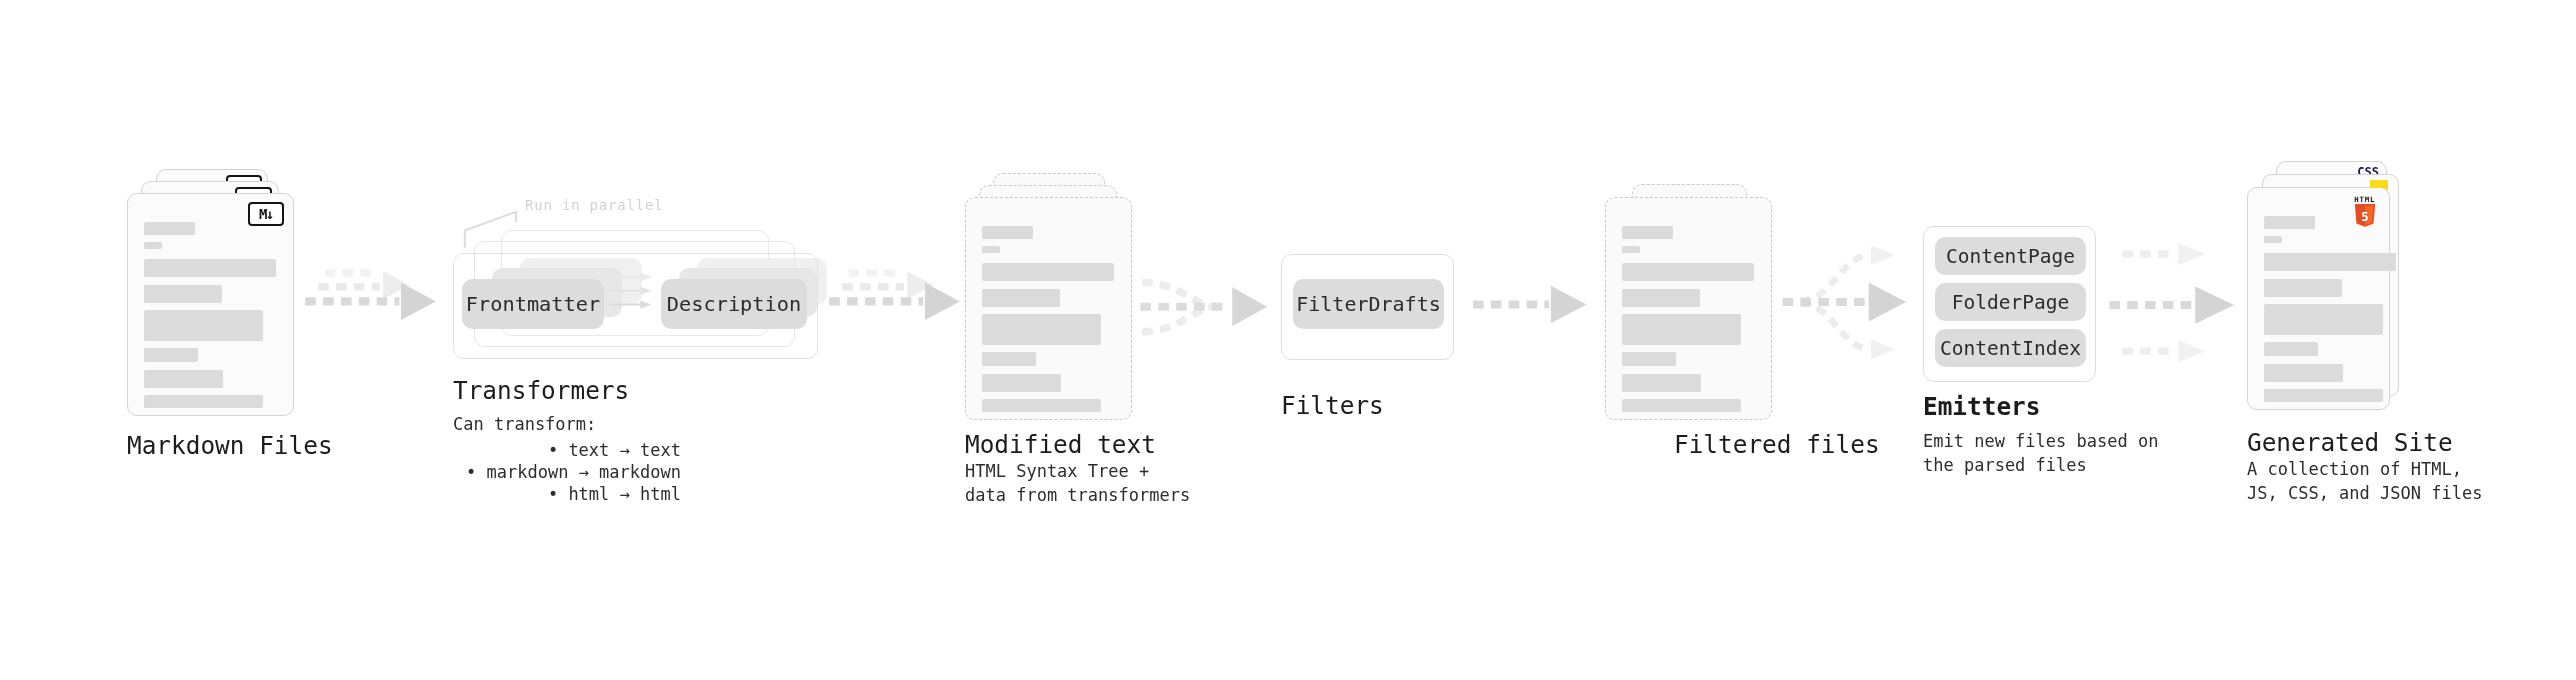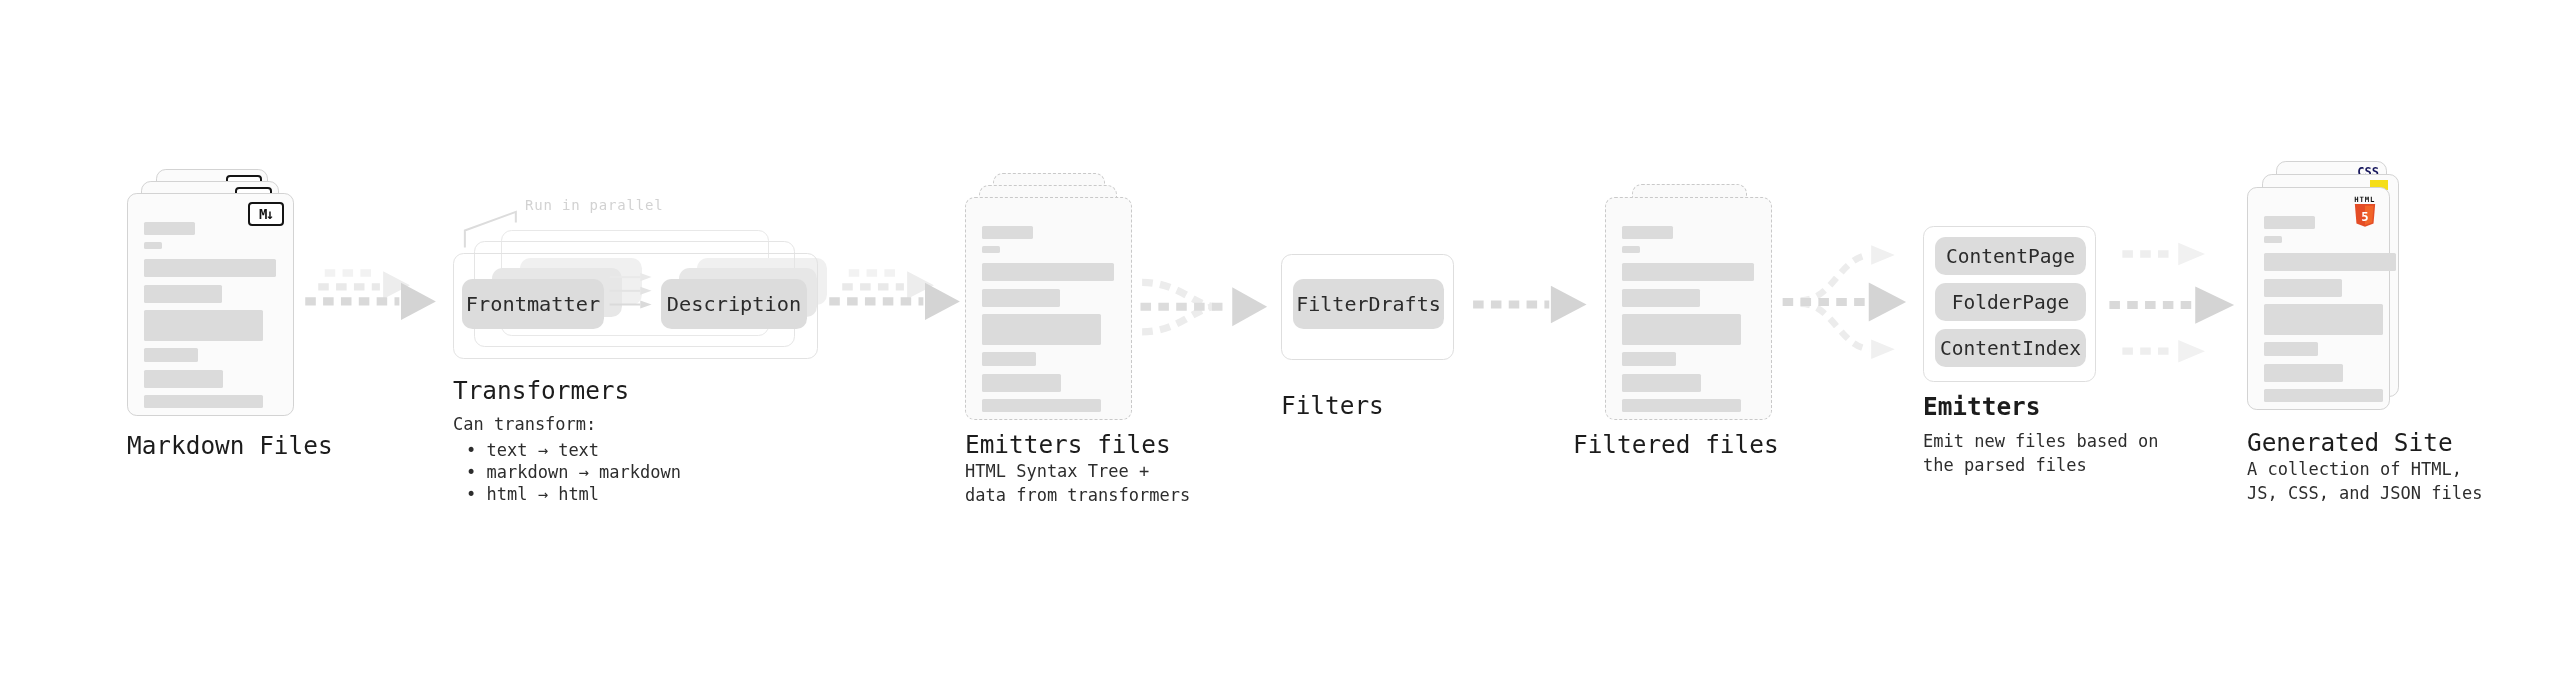--- a/index.html
+++ b/index.html
@@ -40,21 +40,21 @@
     position:absolute;background:#dcdcdc;border-radius:10.6px;display:flex;align-items:center;justify-content:center;
     font-size:20.3px;color:#2b2b2b;box-sizing:border-box;
   }
   .pill.ghost1{background:#e7e7e7;}
   .pill.ghost2{background:#f0f0f0;}
   
   .sec-title{position:absolute;font-size:24.4px;color:#1c1c1c;white-space:nowrap;}
   .sec-desc{position:absolute;font-size:17px;line-height:23.6px;color:#2d2d2d;white-space:nowrap;}
   .note-text{position:absolute;font-size:14px;color:#d2d2d2;white-space:nowrap;letter-spacing:0.8px;}
   .bullets .head{margin-bottom:2.4px;}
-  .bullets .line{padding-left:13px;line-height:22px;}
+  .bullets .line{padding-left:13px;line-height:22px;text-align:right;}
   .arrow-svg{position:absolute;}
 </style>
 </head>
 <body>
 
 <div id="canvas">
 
   <div class="doc" style="left:156px;top:169px;width:112px;height:223px;">
     <div class="md-badge" style="top:4.9px;right:4.9px;">
         <span>M↓</span>
@@ -143,21 +143,21 @@
       <div class="bar b1"></div>
         <div class="bar b2"></div>
         <div class="bar b3"></div>
         <div class="bar b4"></div>
       <div class="bar b5"></div>
         <div class="bar b6"></div>
         <div class="bar b7"></div>
         <div class="bar b8"></div>
     </div>
   </div>
-  <div class="sec-title" style="left:965px;top:430px;">Emitters files</div>
+  <div class="sec-title" style="left:965px;top:430px;">Modified text</div>
   <div class="sec-desc" style="left:965px;top:460px;">
     <div>HTML Syntax Tree +</div>
     <div>data from transformers</div>
   </div>
 
   <svg class="arrow-svg" style="left:1134px;top:270px;" width="138" height="75" viewBox="0 0 170 92">
     <path d="M 10,15 C 55,15 75,44 100,45" stroke="#ececec" stroke-width="9" stroke-dasharray="13 9" fill="none"></path>
     <path d="M 10,76 C 55,76 75,46 100,45" stroke="#ececec" stroke-width="9" stroke-dasharray="13 9" fill="none"></path>
     <line x1="8" y1="45" x2="118" y2="45" stroke="#dcdcdc" stroke-width="10" stroke-dasharray="13 9"></line>
     <polygon points="121,21 121,69 164,45" fill="#d6d6d6"></polygon>
@@ -180,21 +180,21 @@
       <div class="bar b1"></div>
         <div class="bar b2"></div>
         <div class="bar b3"></div>
         <div class="bar b4"></div>
       <div class="bar b5"></div>
         <div class="bar b6"></div>
         <div class="bar b7"></div>
         <div class="bar b8"></div>
     </div>
   </div>
-  <div class="sec-title" style="left:1573px;top:430px;">Filtered files</div>
+  <div class="sec-title" style="left:1674px;top:430px;">Filtered files</div>
 
   <svg class="arrow-svg" style="left:1776px;top:237px;" width="140" height="130" viewBox="0 0 172 160">
     <path d="M 30,78 C 70,78 78,25 115,22" stroke="#ececec" stroke-width="8" stroke-dasharray="12 9" fill="none"></path>
     <polygon points="117,10 117,34 146,22" fill="#f0f0f0"></polygon>
     <path d="M 30,82 C 70,82 78,135 115,138" stroke="#ececec" stroke-width="8" stroke-dasharray="12 9" fill="none"></path>
     <polygon points="117,126 117,150 146,138" fill="#f0f0f0"></polygon>
     <line x1="8" y1="80" x2="112" y2="80" stroke="#d9d9d9" stroke-width="10" stroke-dasharray="13 9"></line>
     <polygon points="114,56 114,104 160,80" fill="#d4d4d4"></polygon>
   </svg>
 

